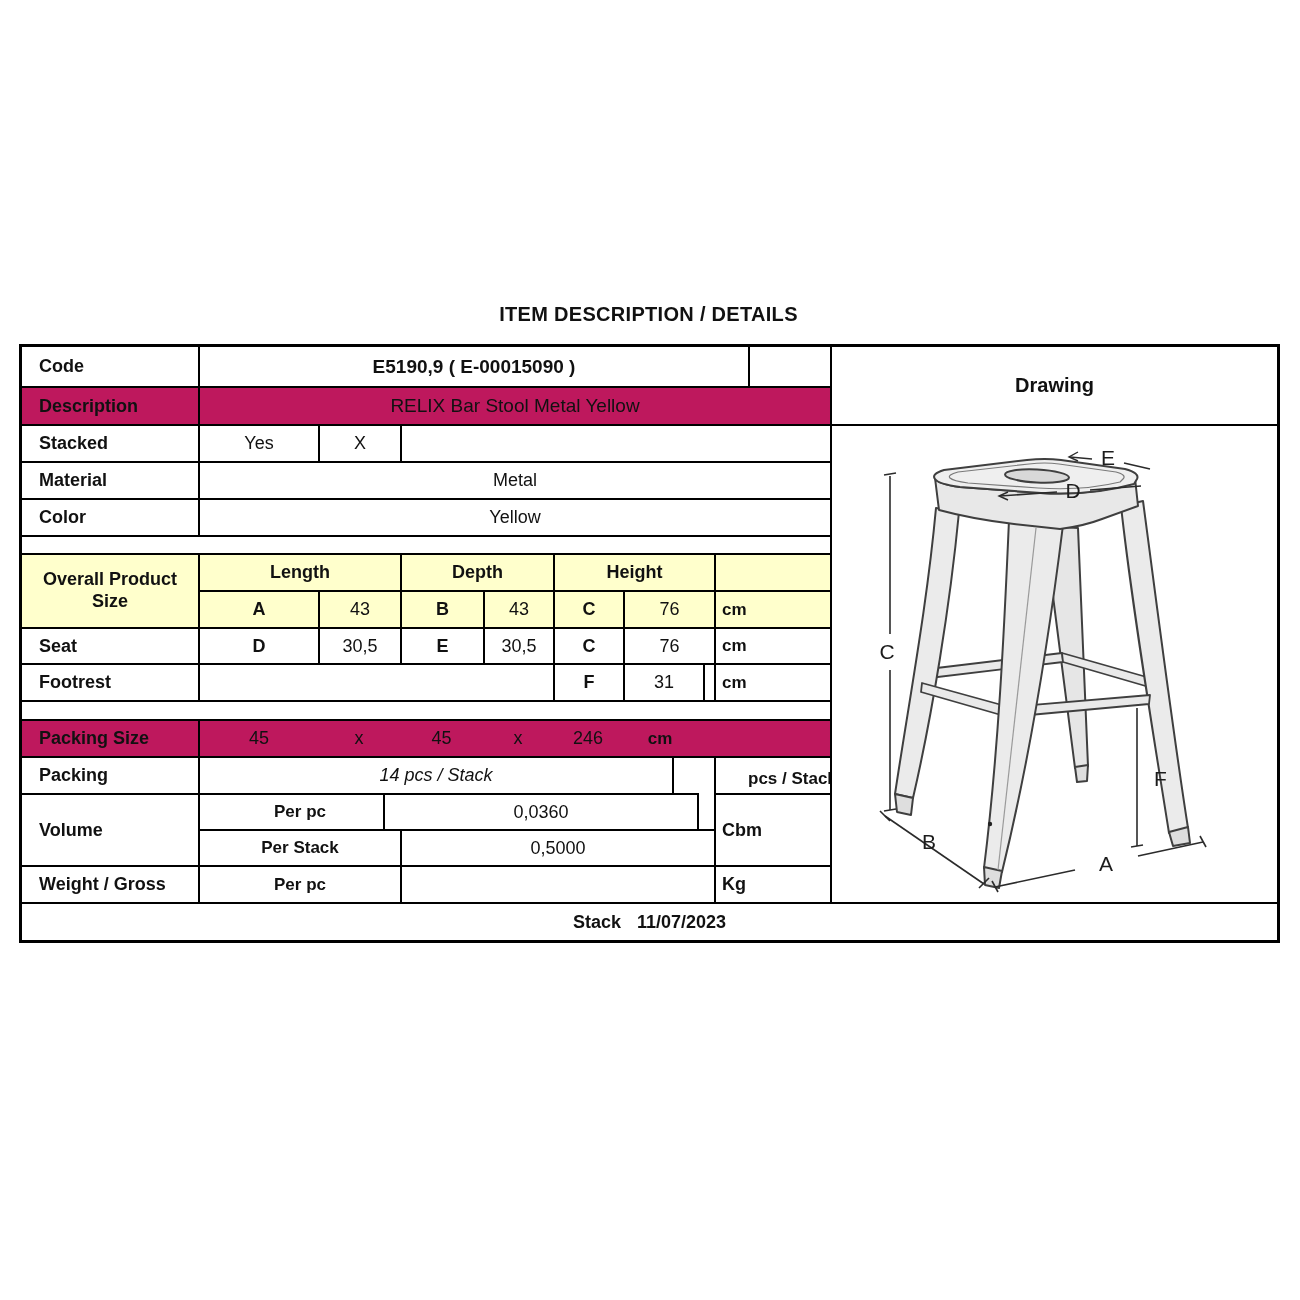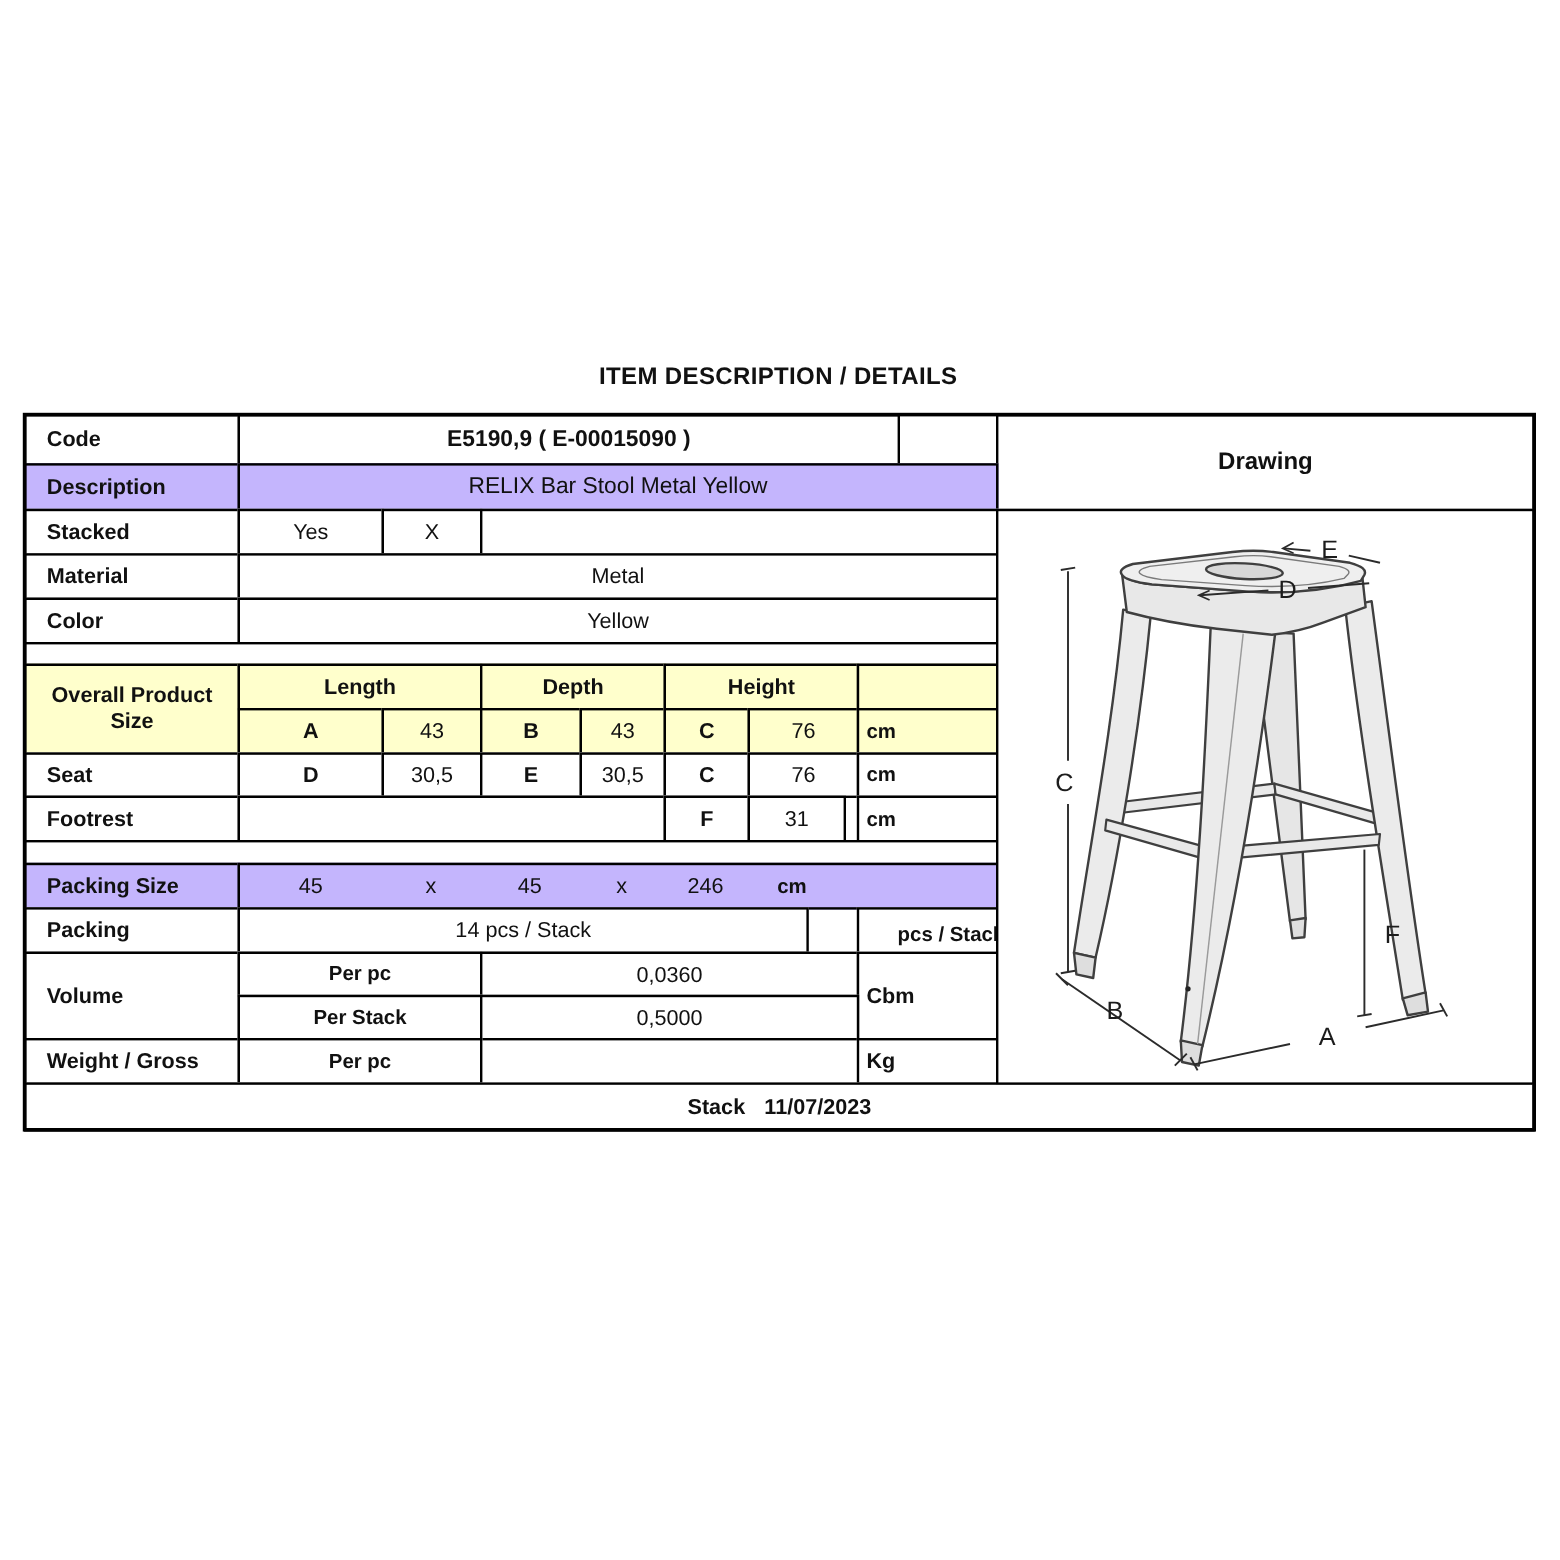--- a/index.html
+++ b/index.html
@@ -6,21 +6,21 @@
   #page{position:relative;width:1300px;height:1300px;background:#ffffff;
         font-family:"Liberation Sans","DejaVu Sans",sans-serif;color:#111;overflow:hidden;}
   #title{position:absolute;left:20px;top:303px;width:1257px;text-align:center;
          font-size:20px;font-weight:bold;letter-spacing:.3px;}
   .c{position:absolute;box-sizing:border-box;border:2px solid #000;
      display:flex;align-items:center;justify-content:center;
      font-size:18px;background:#fff;white-space:nowrap;}
   .lbl{justify-content:flex-start;padding-left:17px;font-weight:bold;}
   .b{font-weight:bold;}
   .left{justify-content:flex-start;padding-left:6px;}
-  .gray{background:#c4b5fd;}
+  .gray{background:#be185d;}
   .yellow{background:#ffffcc;}
   .big{font-size:19px;}
   .two-line{flex-direction:column;line-height:1.2;font-weight:bold;}
   #frame{position:absolute;left:19px;top:344px;width:1261px;height:599px;
          border:3px solid #000;box-sizing:border-box;pointer-events:none;background:transparent;}
   .spread{position:relative;}
   .spread span{position:absolute;top:0;height:100%;display:flex;align-items:center;justify-content:center;}
   .date-row{gap:16px;font-weight:bold;}
   svg text{font-family:"Liberation Sans","DejaVu Sans",sans-serif;}
 </style>
@@ -89,26 +89,26 @@
   <div class="c gray spread" style="left:198px;top:719px;width:634px;height:39px;">
     <span style="left:0;width:118px;">45</span>
     <span style="left:118px;width:82px;">x</span>
     <span style="left:200px;width:83px;">45</span>
     <span style="left:283px;width:70px;">x</span>
     <span style="left:353px;width:70px;">246</span>
     <span class="b" style="left:430px;width:60px;font-size:17px;">cm</span>
   </div>
 
   <div class="c lbl" style="left:20px;top:756px;width:180px;height:39px;">Packing</div>
-  <div class="c" style="left:198px;top:756px;width:476px;height:39px;">14 pcs / Stack</div>
+  <div class="c" style="left:198px;top:756px;width:476px;height:39px;font-style:italic;">14 pcs / Stack</div>
   <div class="c b left" style="left:714px;top:756px;width:118px;height:46px;font-size:17px;padding-left:32px;">pcs / Stack</div>
 
   <div class="c lbl" style="left:20px;top:793px;width:180px;height:74px;">Volume</div>
   <div class="c b" style="left:198px;top:793px;width:204px;height:38px;font-size:17px;">Per pc</div>
-  <div class="c" style="left:400px;top:793px;width:316px;height:38px;">0,0360</div>
+  <div class="c" style="left:383px;top:793px;width:316px;height:38px;">0,0360</div>
   <div class="c b left" style="left:714px;top:793px;width:118px;height:74px;">Cbm</div>
   <div class="c b" style="left:198px;top:829px;width:204px;height:38px;font-size:17px;">Per Stack</div>
   <div class="c" style="left:400px;top:829px;width:316px;height:38px;">0,5000</div>
 
   <div class="c lbl" style="left:20px;top:865px;width:180px;height:39px;">Weight / Gross</div>
   <div class="c b" style="left:198px;top:865px;width:204px;height:39px;font-size:17px;">Per pc</div>
   <div class="c b left" style="left:714px;top:865px;width:118px;height:39px;">Kg</div>
 
   <div class="c date-row" style="left:20px;top:902px;width:1259px;height:41px;">
     <span>Stack</span>

